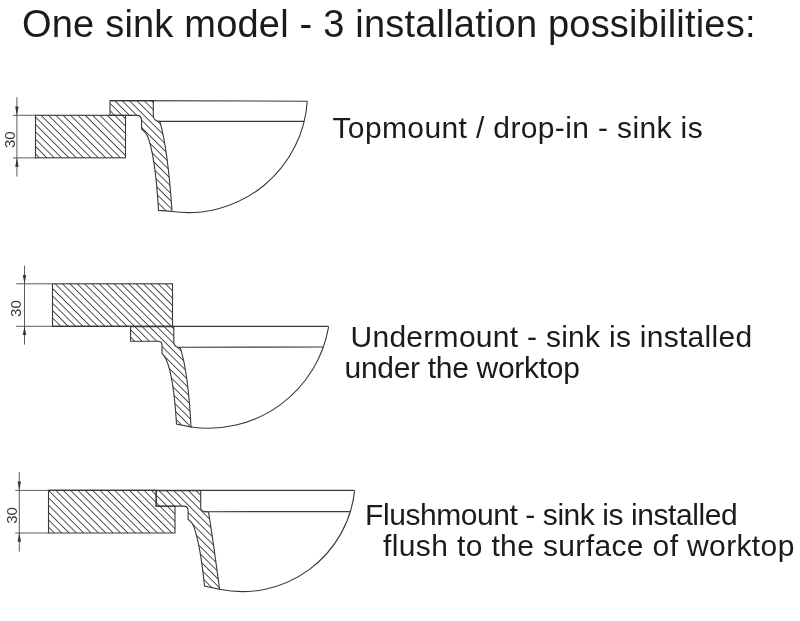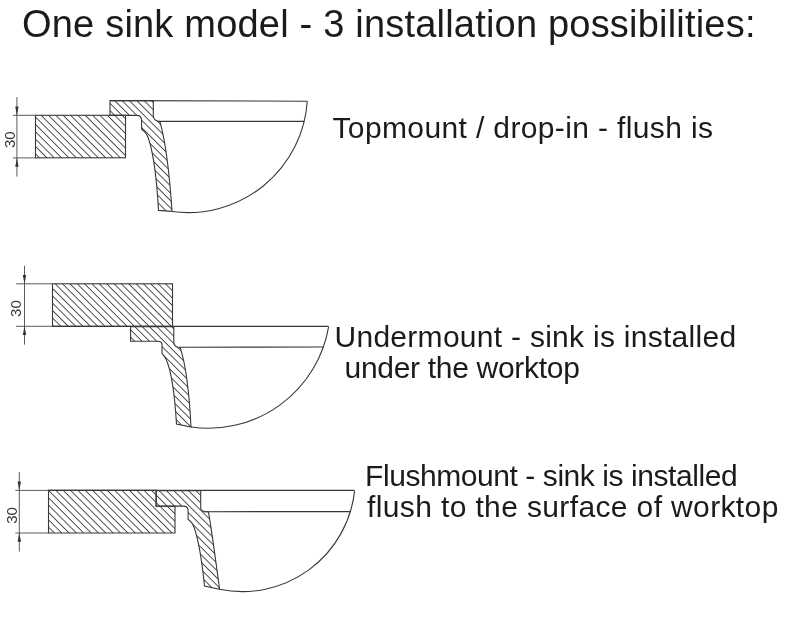--- a/index.html
+++ b/index.html
@@ -62,15 +62,15 @@
   </g>
   <g stroke="#4a4a4a" stroke-width="0.9" fill="none">
     <path d="M15.3,490.4 H48.5 M15.3,533 H48.5 M19.3,472.1 V551.6"></path>
   </g>
   <polygon points="19.3,490.4 17.6,481.6 21.0,481.6" fill="#333"></polygon>
   <polygon points="19.3,533 17.6,541.8 21.0,541.8" fill="#333"></polygon>
   <text transform="translate(17.0,515.5) rotate(-90)" text-anchor="middle" font-size="15" fill="#3a3a3a">30</text>
 </svg>
 
 <div id="title" class="t">One sink model - 3 installation possibilities:</div>
-<div class="t lbl" style="left:332.5px;top:111.8px;"><span id="a1" style="letter-spacing:0.37px;">Topmount / drop-in - flush is</span><br></div>
-<div class="t lbl" style="left:334.5px;top:321.3px;"><span id="b1" style="letter-spacing:0.28px;">Undermount - sink is installed</span><br><span id="b2" style="letter-spacing:-0.3px;margin-left:10px;">under the worktop</span></div>
-<div class="t lbl" style="left:365px;top:460px;"><span id="c1" style="letter-spacing:-0.43px;">Flushmount - sink is installed</span><br><span id="c2" style="letter-spacing:0.37px;margin-left:2px;">flush to the surface of worktop</span></div>
+<div class="t lbl" style="left:332.5px;top:111.8px;"><span id="a1" style="letter-spacing:0.37px;">Topmount / drop-in - sink is</span><br></div>
+<div class="t lbl" style="left:334.5px;top:321.3px;"><span id="b1" style="letter-spacing:0.28px;margin-left:16px;">Undermount - sink is installed</span><br><span id="b2" style="letter-spacing:-0.3px;margin-left:10px;">under the worktop</span></div>
+<div class="t lbl" style="left:365px;top:499px;"><span id="c1" style="letter-spacing:-0.43px;">Flushmount - sink is installed</span><br><span id="c2" style="letter-spacing:0.37px;margin-left:18px;">flush to the surface of worktop</span></div>
 
 </body></html>

